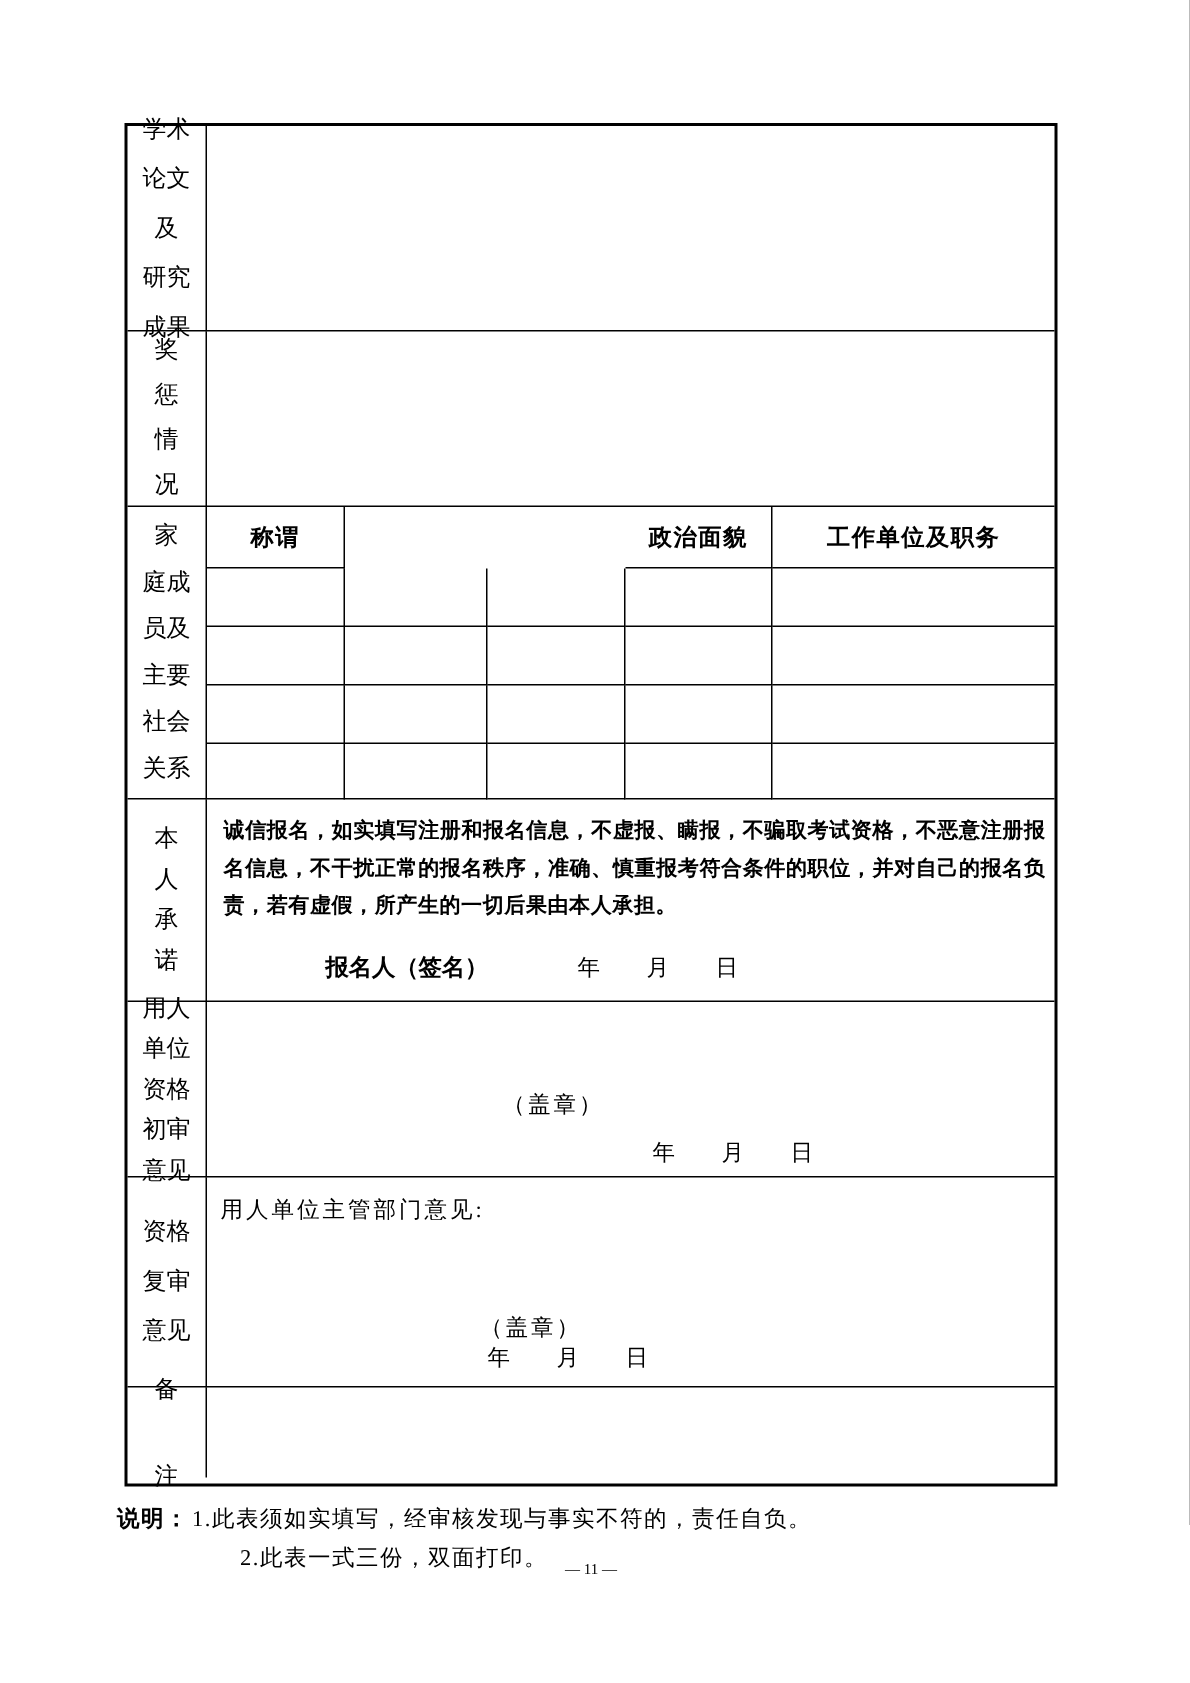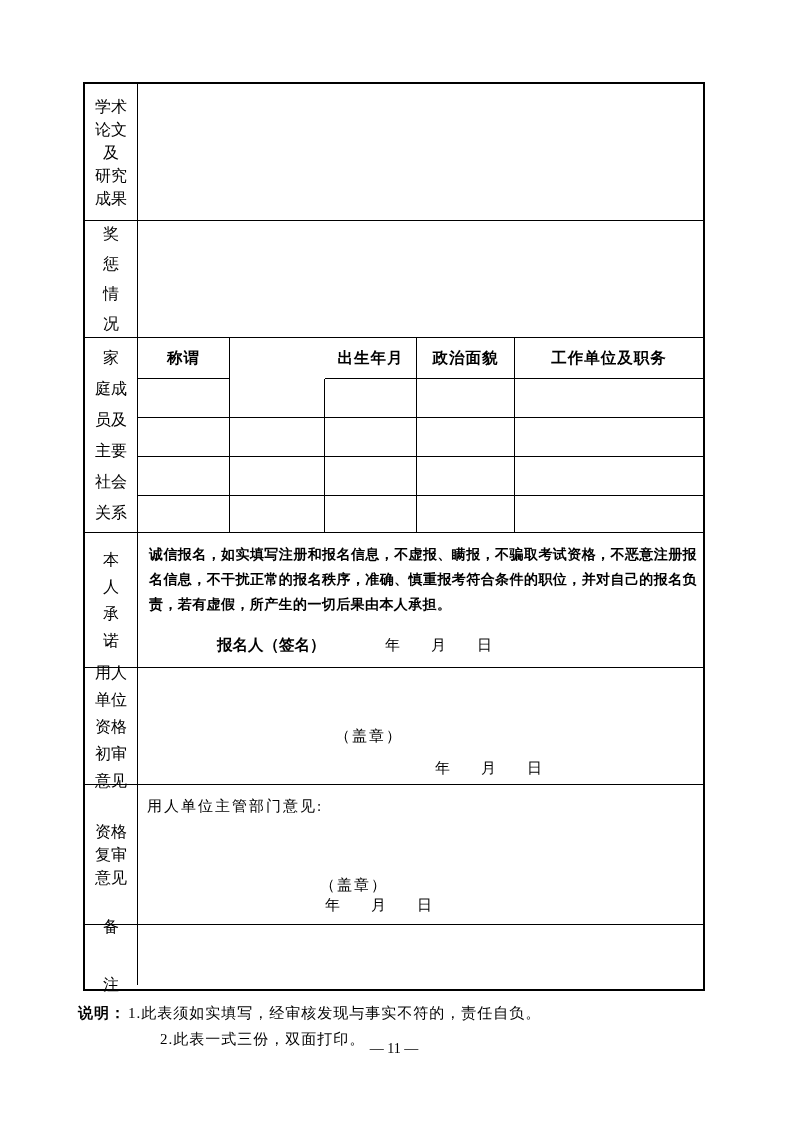--- a/index.html
+++ b/index.html
@@ -33,21 +33,21 @@
   
   .lbl {
     grid-column: 1;
     display: flex;
     align-items: center;
     justify-content: center;
     text-align: center;
     white-space: pre-line;
     font-size: 16px;
   }
-  .lh23 { line-height: 23px; }
+  .lh23 { line-height: 33px; }
   .lh30 { line-height: 30px; }
   .lh31 { line-height: 31px; }
   .lh27 { line-height: 27px; }
   .lh21 { line-height: 27px; }
   .lh29 { line-height: 29px; }
   .span-right { grid-column: 2 / 7; }
   .r1 { grid-row: 1; } .r2 { grid-row: 2; } .r3 { grid-row: 3; }
   .r4 { grid-row: 4; } .r5 { grid-row: 5; } .r6 { grid-row: 6; }
   .r7 { grid-row: 7; } .r8 { grid-row: 8; } .r9 { grid-row: 9; }
   .r10 { grid-row: 10; } .r11 { grid-row: 11; }
@@ -87,21 +87,21 @@
   .notes-row1 { display: flex; }
   .notes-heading { font-weight: bold; flex: 0 0 auto; margin-right: 2px; }
   .notes-item2 { margin-left: 82px; }
   
   .page-num {
     position: absolute;
     left: 83px;
     top: 1041px;
     width: 622px;
     text-align: center;
-    font-size: 14px;
+    font-size: 10px;
   }
 </style>
 </head>
 <body>
 
 <div class="page">
 
   <div class="tbl">
 
     <div class="cell lbl lh23 br bb r1">学术
@@ -118,21 +118,20 @@
     <div class="cell span-right bb r2"></div>
 
     <div class="cell lbl lh31 br bb fam-lbl">家
 庭成
 员及
 主要
 社会
 关系</div>
 
     <div class="cell fhead br bb r3 c2">称谓</div>
-    <div class="cell fhead br bb r3 c4">出生年月</div>
     <div class="cell fhead br bb r3 c5">政治面貌</div>
     <div class="cell fhead bb r3 c6">工作单位及职务</div>
 
     <div class="cell br bb r4 c2"></div>
     <div class="cell br bb r4 c3"></div>
     <div class="cell br bb r4 c4"></div>
     <div class="cell br bb r4 c5"></div>
     <div class="cell bb r4 c6"></div>
 
     <div class="cell br bb r5 c2"></div>

